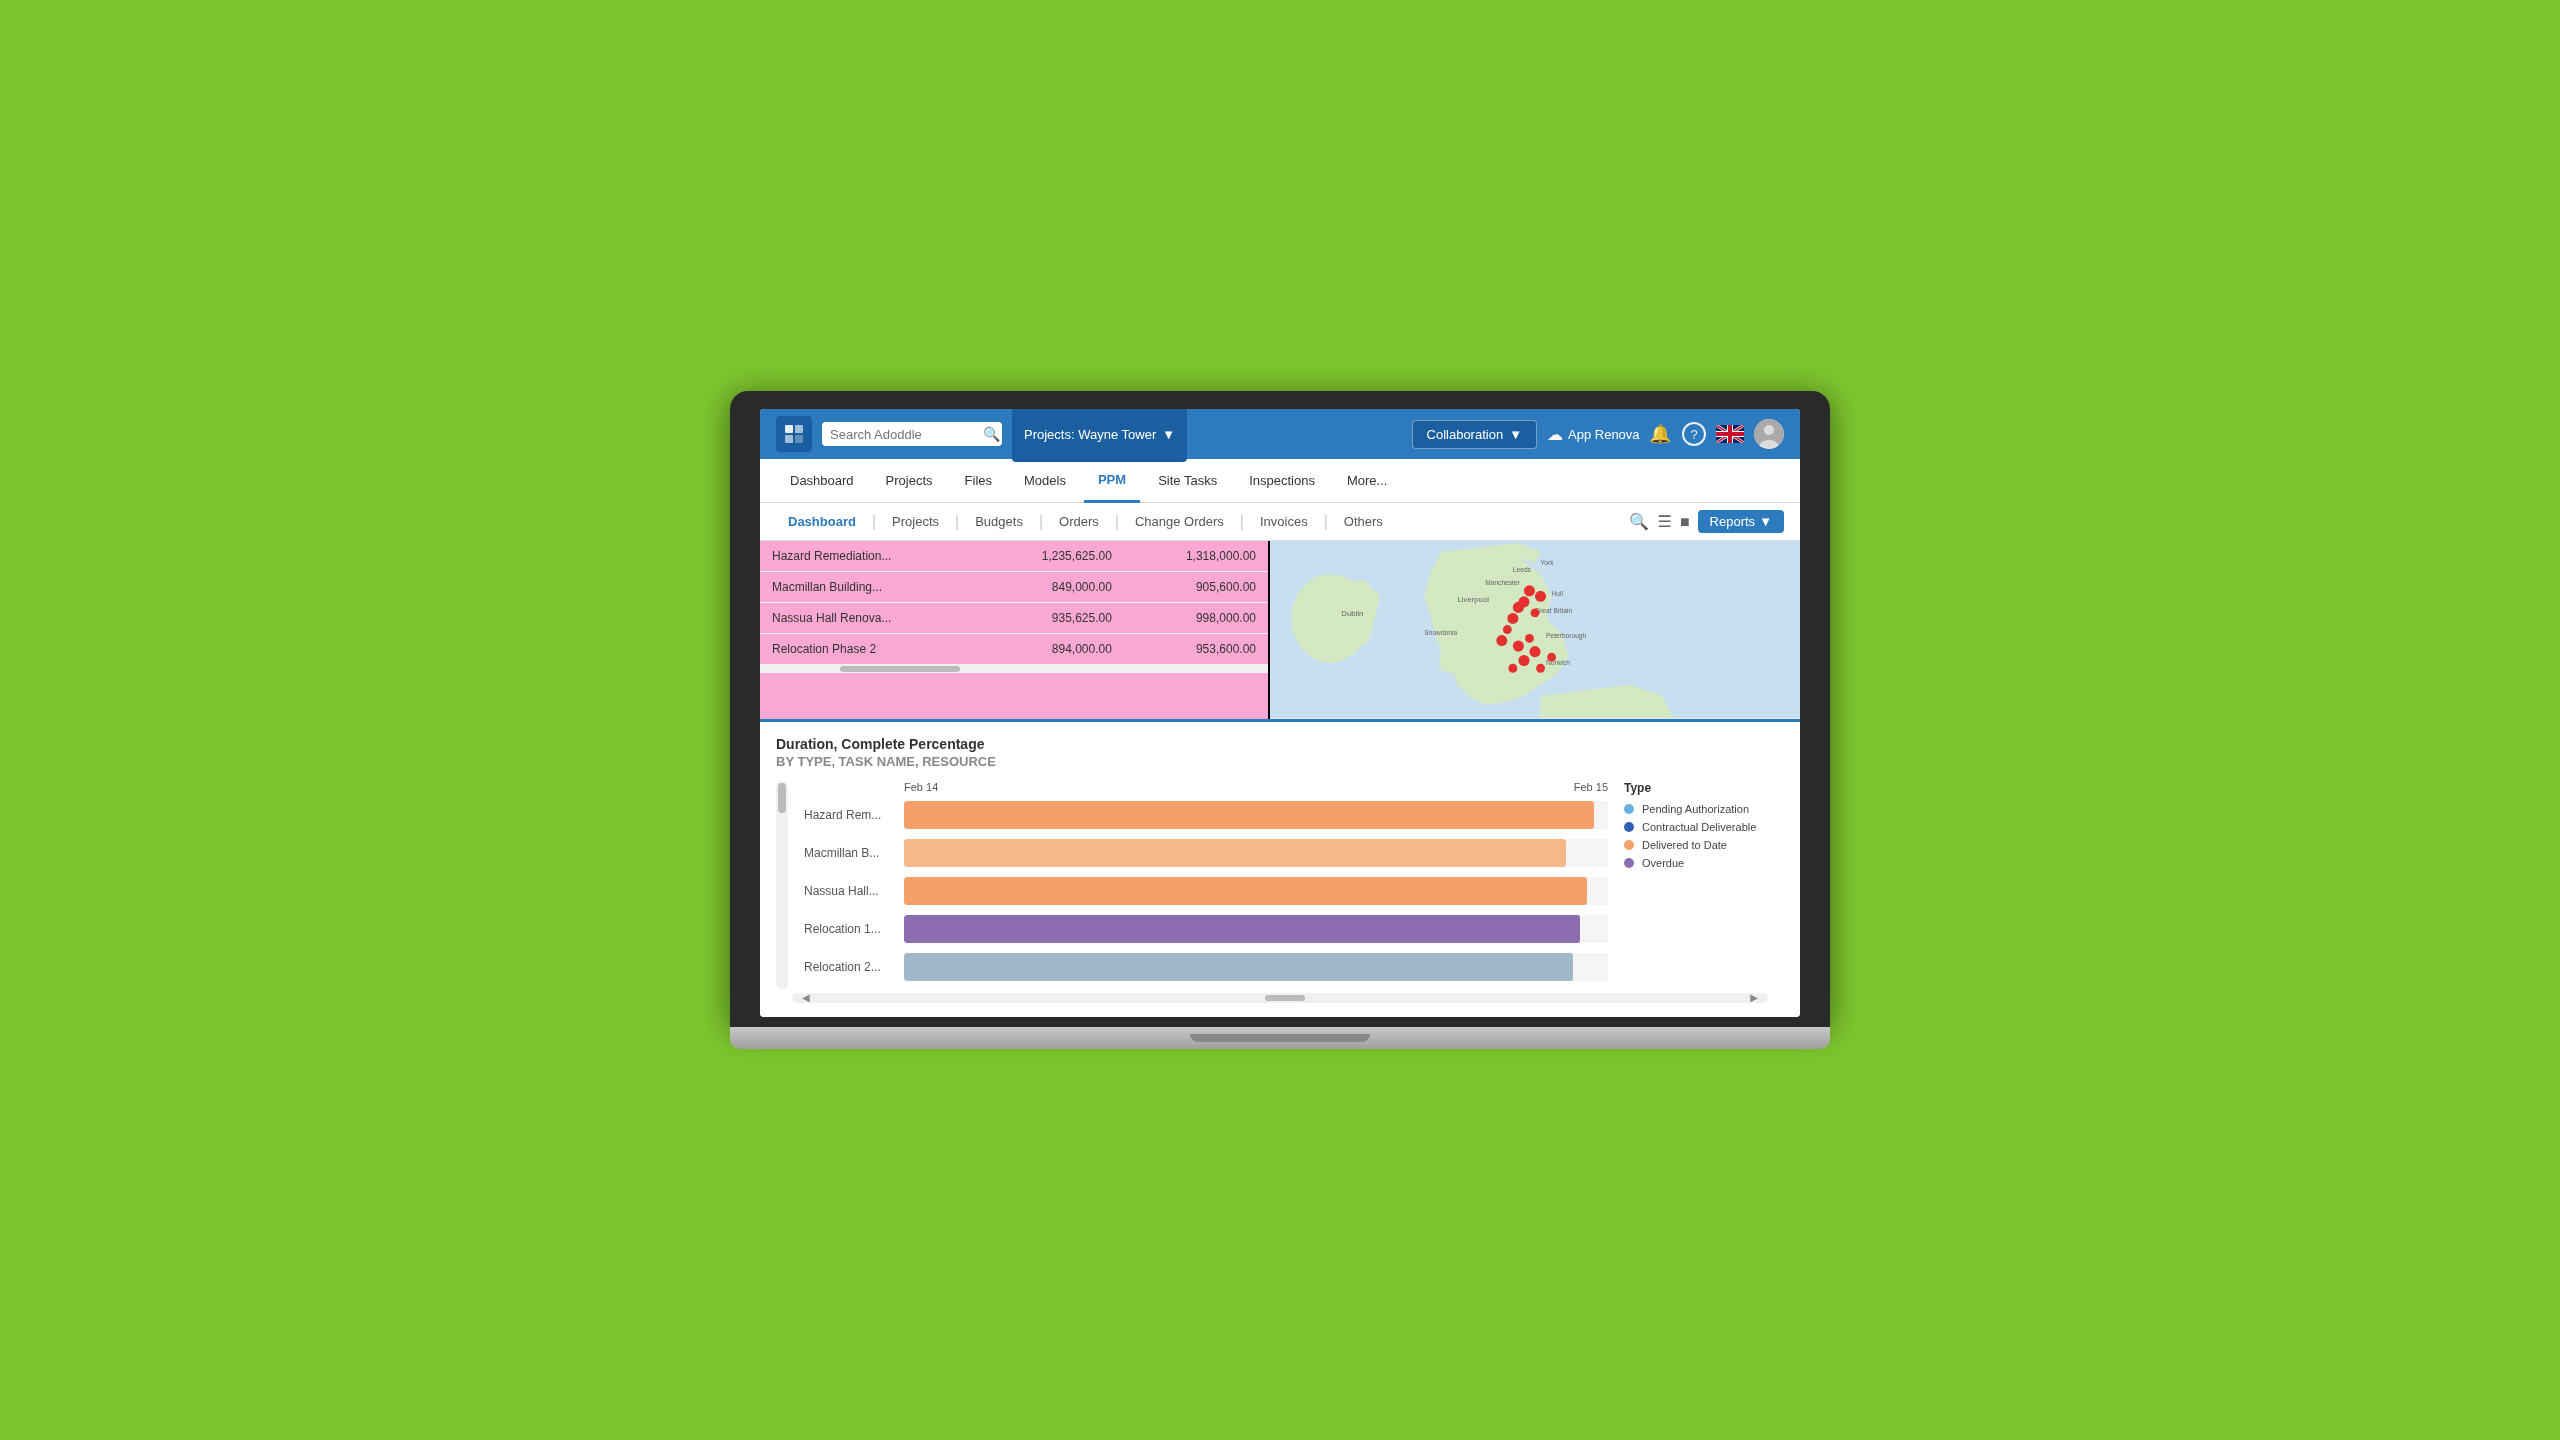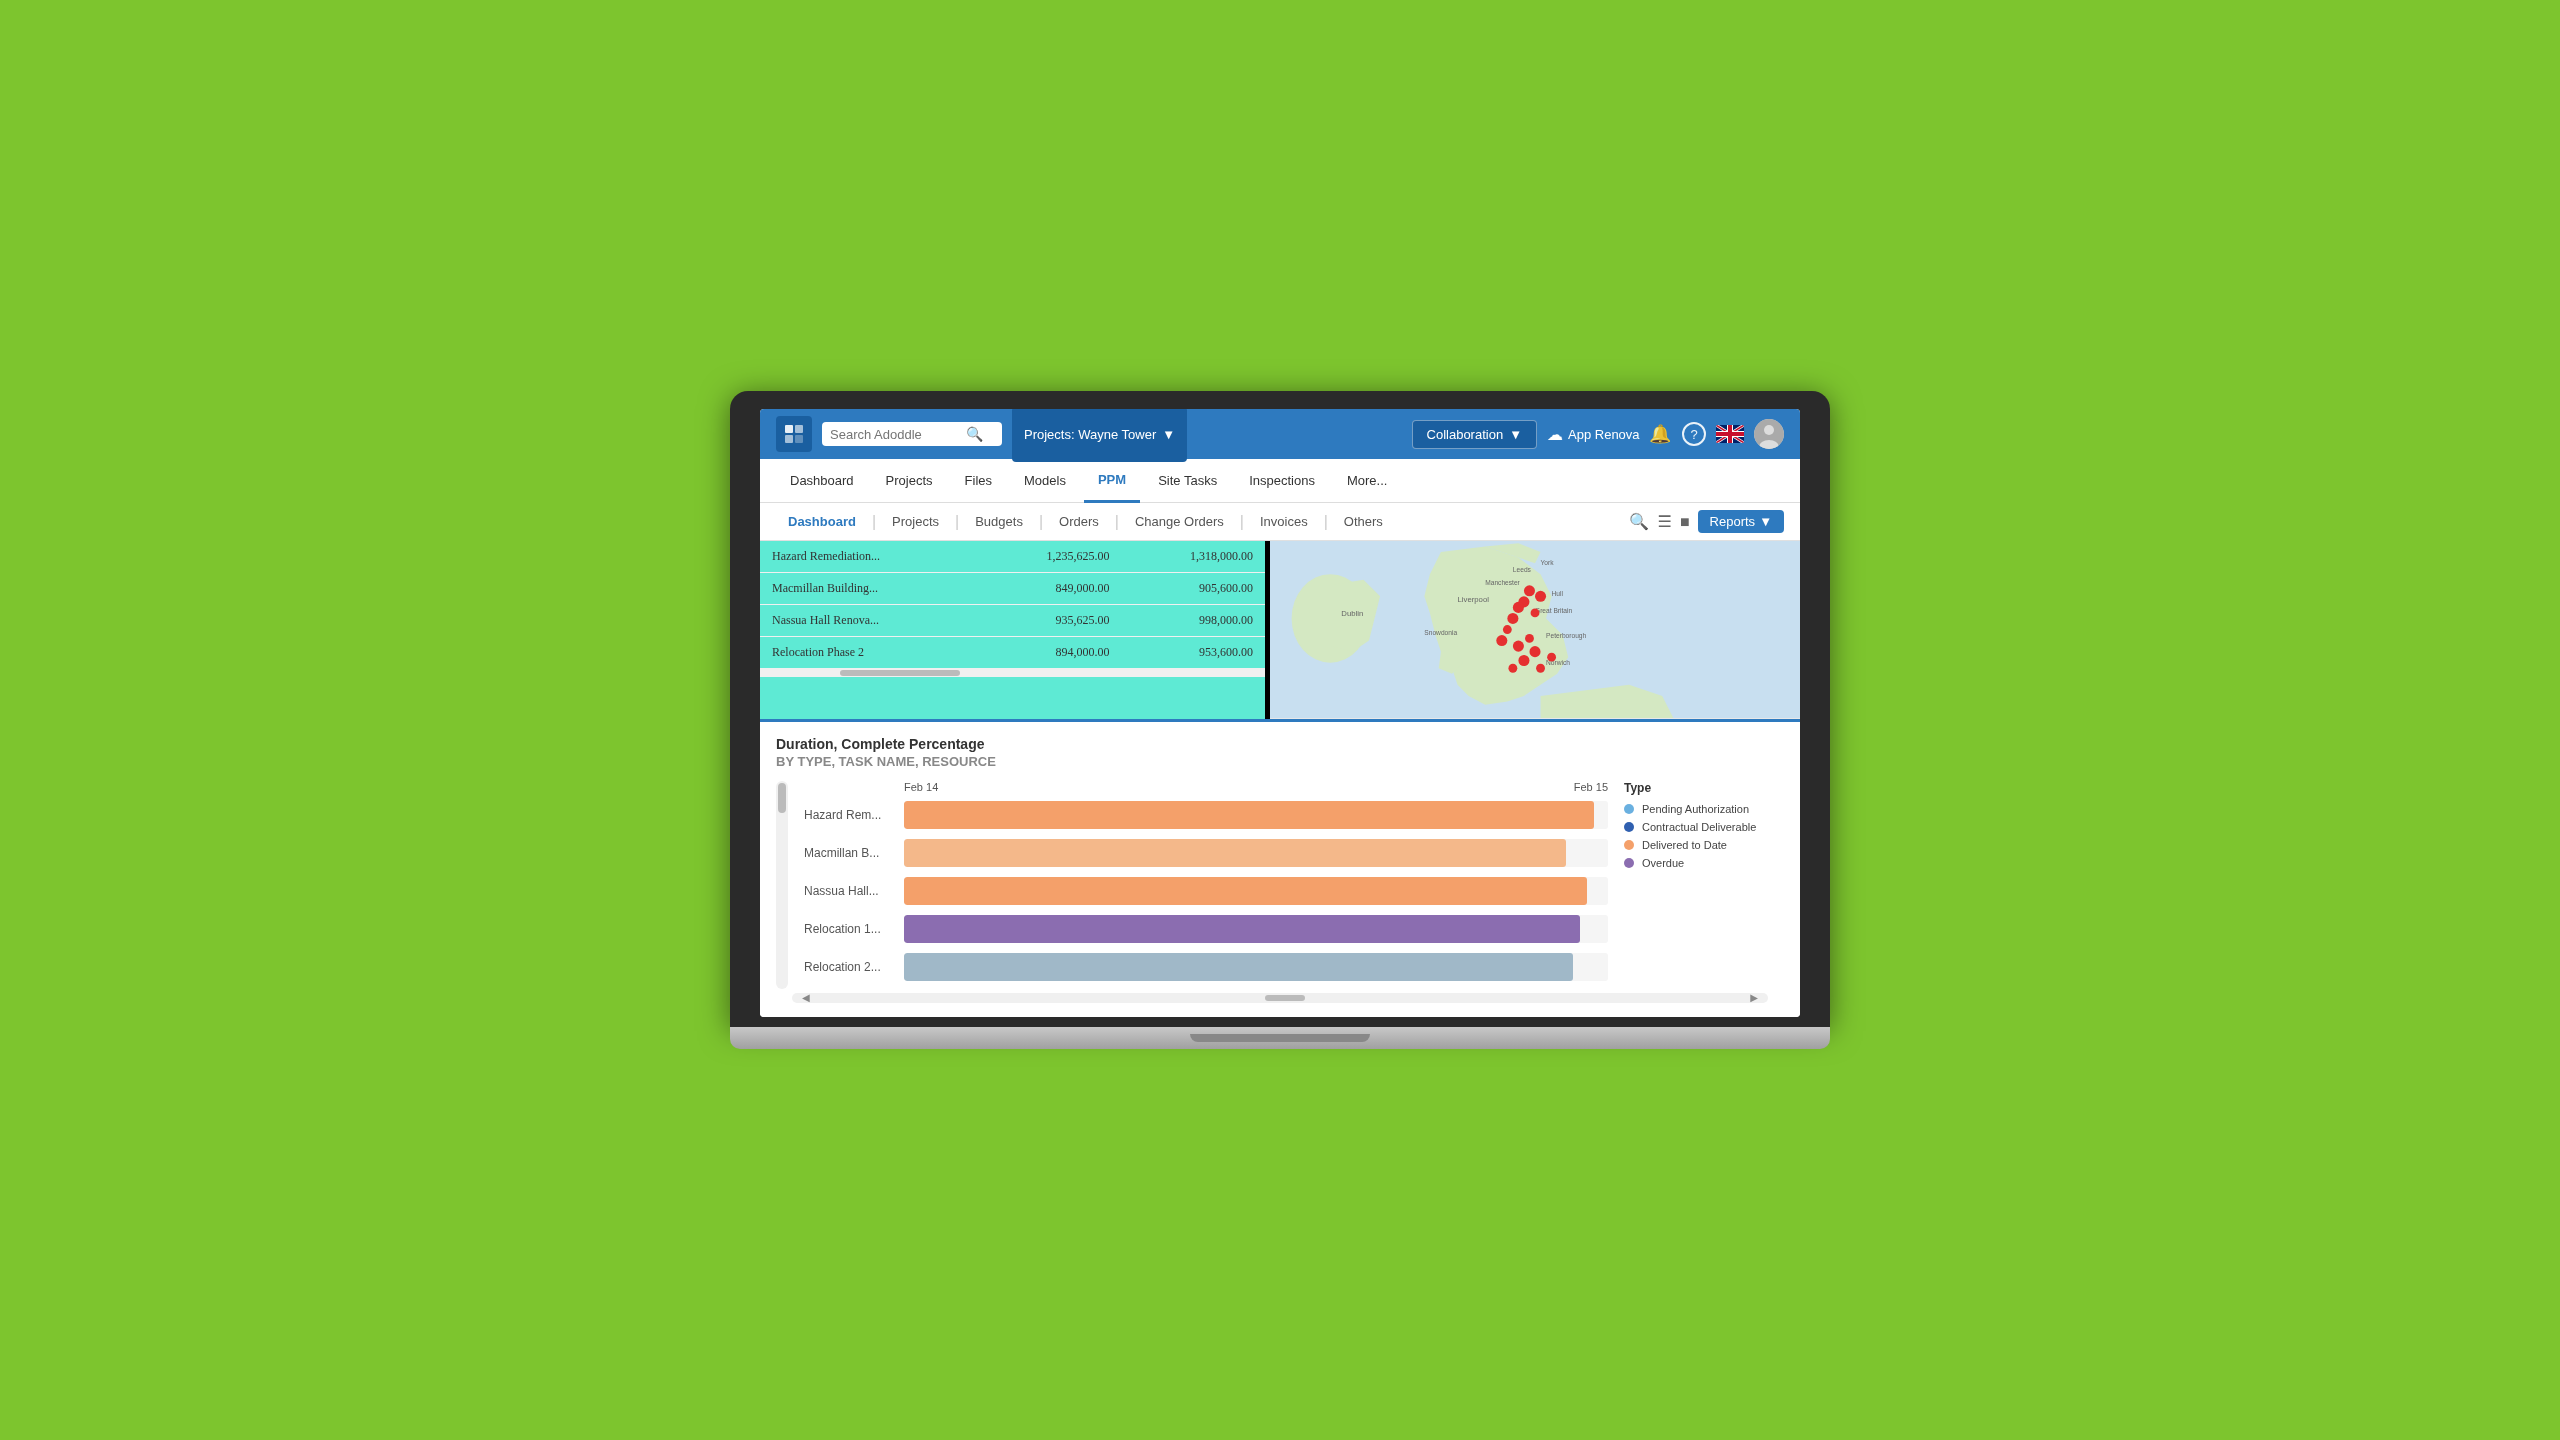--- a/index.html
+++ b/index.html
@@ -68,21 +68,21 @@
       font-weight: bold;
       flex-shrink: 0;
     }
     .search-box {
       display: flex;
       align-items: center;
       background: white;
       border-radius: 4px;
       padding: 4px 8px;
       width: 180px;
-      gap: 6px;
+      gap: 23px;
     }
     .search-box input {
       border: none;
       outline: none;
       font-size: 13px;
       width: 130px;
       color: #555;
     }
     .search-icon {
       color: #999;
@@ -230,23 +230,22 @@
 
     
     .content-area {
       display: flex;
       background: #f5f5f5;
     }
 
     
     .table-section {
       flex: 0 0 510px;
-      background: #5eead4;
-      border-right: 5px solid #000000;
-      font-family: Liberation Serif, serif;
+      background: #f9a8d4;
+      border-right: 2px solid #000000;
     }
     .data-table {
       width: 100%;
       border-collapse: collapse;
       font-size: 12px;
     }
     .data-table tr {
       border-bottom: 1px solid #f0f0f0;
     }
     .data-table td {

